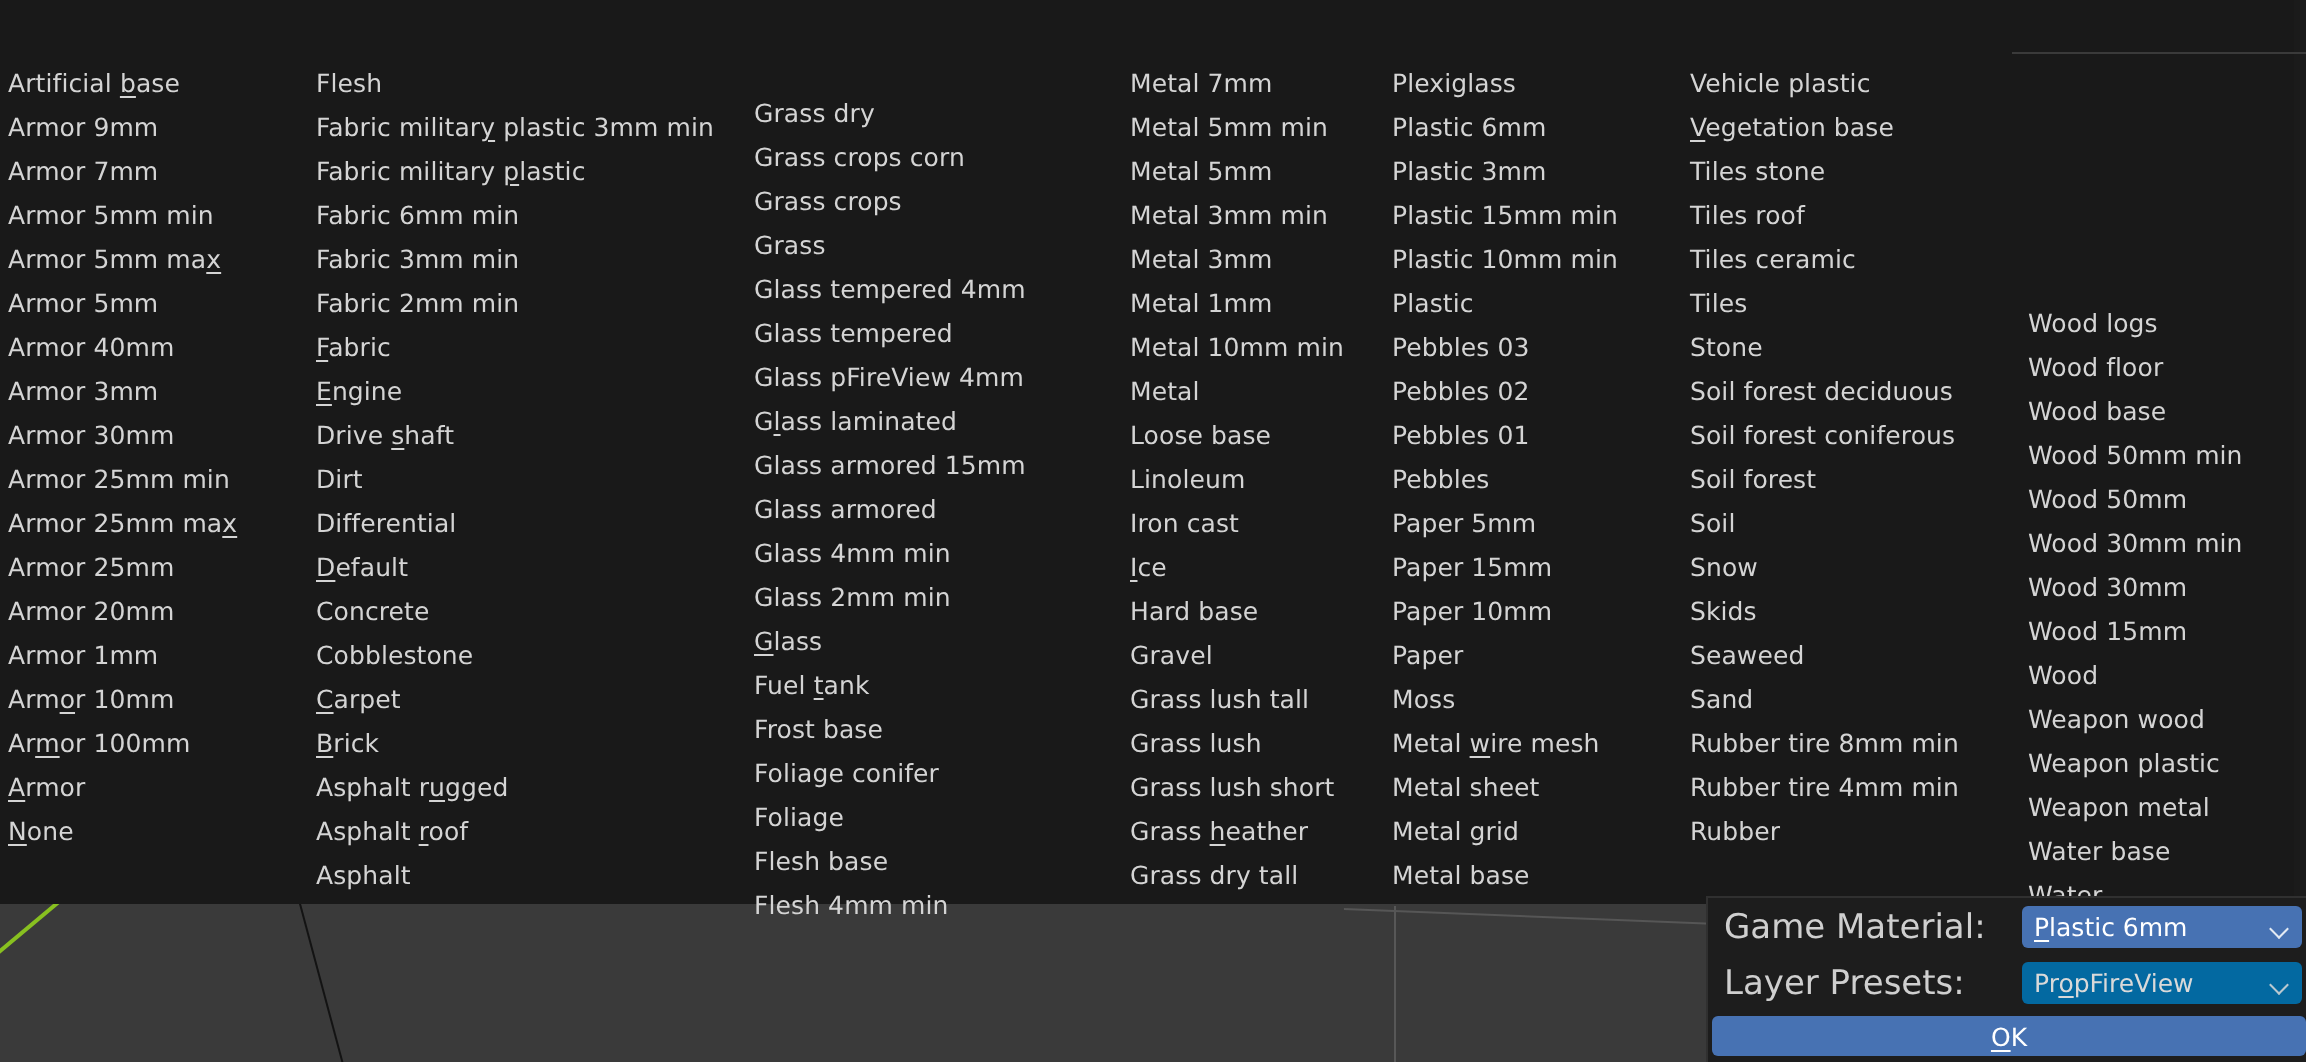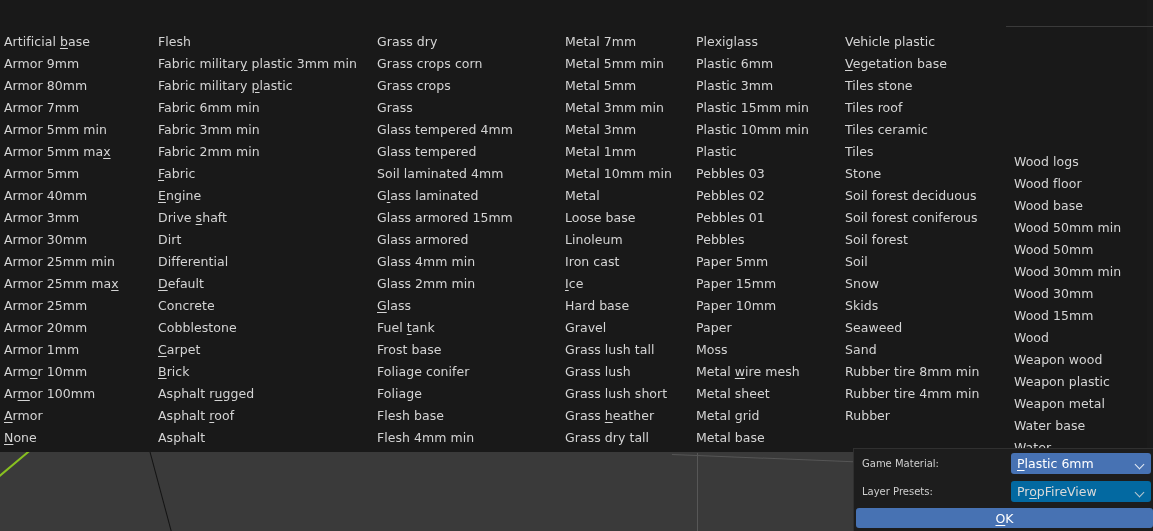--- a/index.html
+++ b/index.html
@@ -60,21 +60,21 @@
     font-size: 12.5px; color: #d4d4d4;
     white-space: nowrap; cursor: default;
     padding-left: 0px;
     letter-spacing: .05px;
   }
   .menu-item .ul { text-decoration: underline; text-underline-offset: 2px; }
 
   
   .c0 { left: 4px;    width: 150px; }
   .c1 { left: 158px;  width: 216px; }
-  .c2 { left: 377px;  width: 165px; }
+  .c2 { left: 377px;  width: 165px; margin-top: 15px; }
   .c3 { left: 565px;  width: 148px; }
   .c4 { left: 696px;  width: 146px; }
   .c5 { left: 845px;  width: 160px; }
   .c6 { left: 1014px; width: 133px; }
   
   .c6 { top: 120px; }
 
   
   .dialog {
     position: absolute; left: 853px; top: 448px; width: 300px; height: 83px;
@@ -83,21 +83,21 @@
     border-left: 1px solid #303030;
   }
   .dialog-row {
     position: absolute; left: 0; width: 300px; height: 22px;
     display: flex; align-items: center;
   }
   .dialog-row.r1 { top: 4px; }
   .dialog-row.r2 { top: 32px; }
   .dialog-label {
     position: absolute; left: 8px; top: 0;
-    line-height: 22px; font-size: 10px; color: #cfcfcf;
+    line-height: 22px; font-size: 17px; color: #cfcfcf;
   }
   .dropdown {
     position: absolute; right: 3px; top: 0;
     width: 140px; height: 21px;
     border-radius: 3px;
     display: flex; align-items: center;
     padding: 0 6px;
     font-size: 12.5px;
     cursor: pointer;
     justify-content: space-between;
@@ -152,21 +152,20 @@
 
     <div class="menu-header">
       
     </div>
     <div class="menu-header-rule"></div>
 
     <div class="columns" id="columns">
         <div class="col c0">
           <div class="menu-item">Artificial <span class="ul">b</span>ase</div>
           <div class="menu-item">Armor 9mm</div>
-          <div class="menu-item">Armor 80mm</div>
           <div class="menu-item">Armor 7mm</div>
           <div class="menu-item">Armor 5mm min</div>
           <div class="menu-item">Armor 5mm ma<span class="ul">x</span></div>
           <div class="menu-item">Armor 5mm</div>
           <div class="menu-item">Armor 40mm</div>
           <div class="menu-item">Armor 3mm</div>
           <div class="menu-item">Armor 30mm</div>
           <div class="menu-item">Armor 25mm min</div>
           <div class="menu-item">Armor 25mm ma<span class="ul">x</span></div>
           <div class="menu-item">Armor 25mm</div>
@@ -198,21 +197,21 @@
           <div class="menu-item">Asphalt <span class="ul">r</span>oof</div>
           <div class="menu-item">Asphalt</div>
         </div>
         <div class="col c2">
           <div class="menu-item">Grass dry</div>
           <div class="menu-item">Grass crops corn</div>
           <div class="menu-item">Grass crops</div>
           <div class="menu-item">Grass</div>
           <div class="menu-item">Glass tempered 4mm</div>
           <div class="menu-item">Glass tempered</div>
-          <div class="menu-item">Soil laminated 4mm</div>
+          <div class="menu-item">Glass pFireView 4mm</div>
           <div class="menu-item">G<span class="ul">l</span>ass laminated</div>
           <div class="menu-item">Glass armored 15mm</div>
           <div class="menu-item">Glass armored</div>
           <div class="menu-item">Glass 4mm min</div>
           <div class="menu-item">Glass 2mm min</div>
           <div class="menu-item"><span class="ul">G</span>lass</div>
           <div class="menu-item">Fuel <span class="ul">t</span>ank</div>
           <div class="menu-item">Frost base</div>
           <div class="menu-item">Foliage conifer</div>
           <div class="menu-item">Foliage</div>

